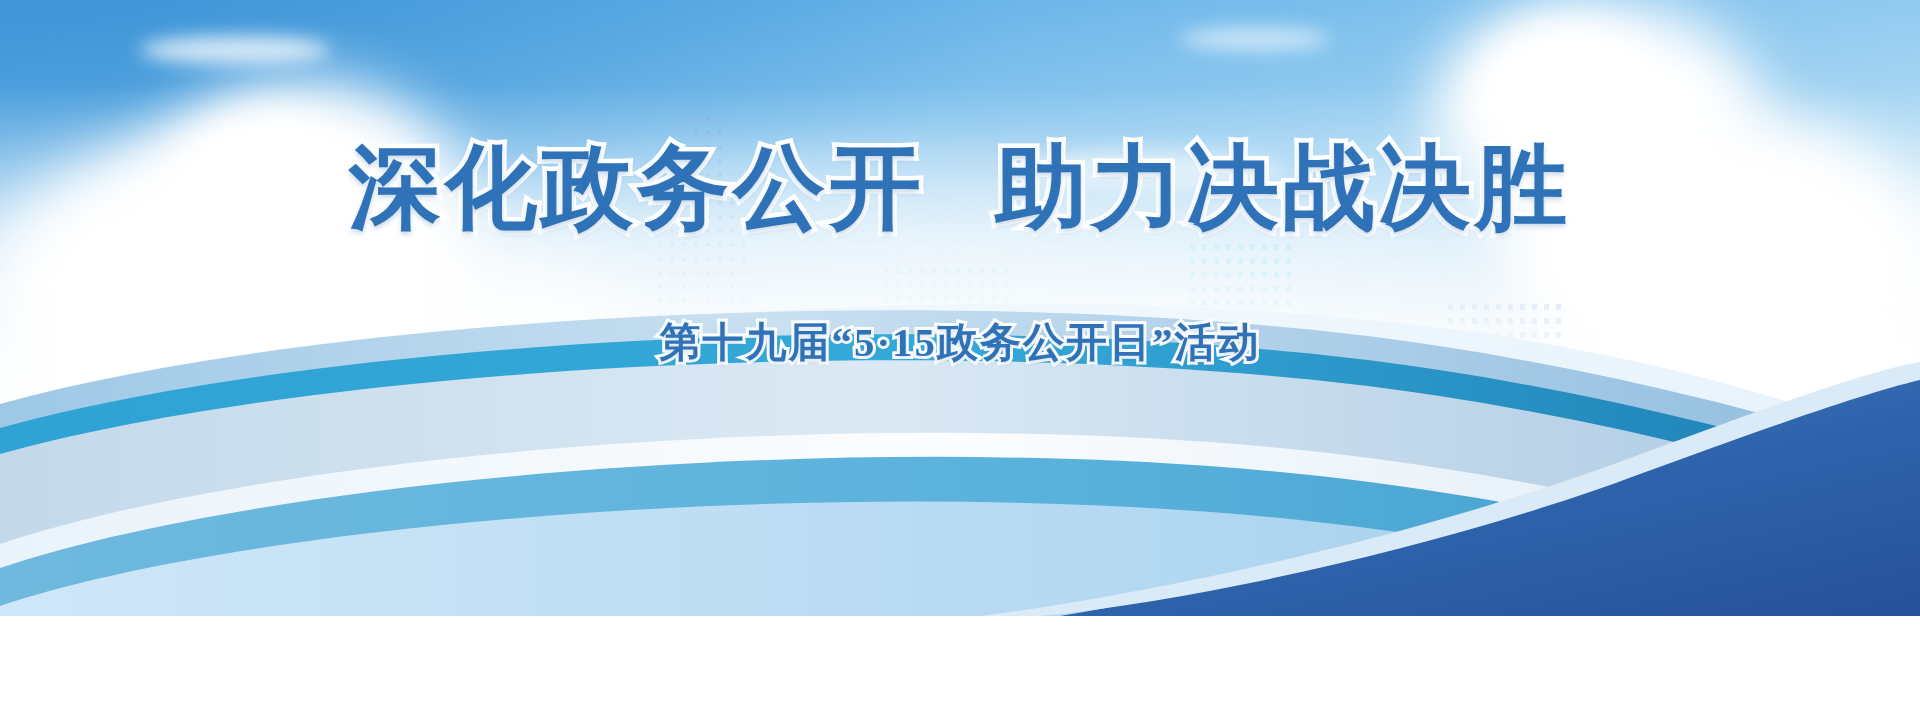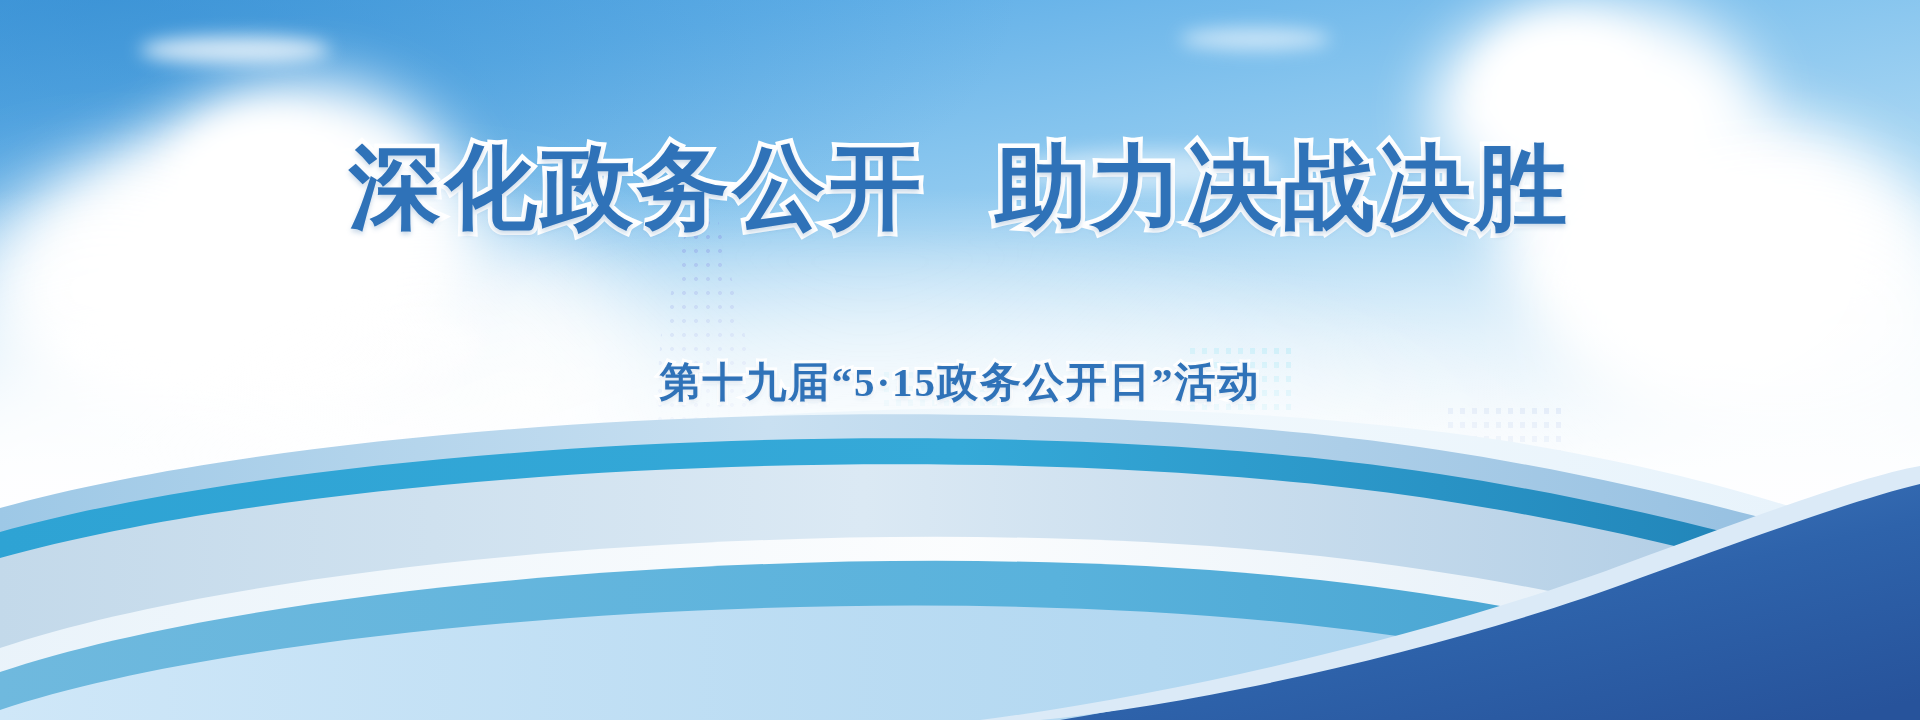--- a/index.html
+++ b/index.html
@@ -1,18 +1,18 @@
 <!DOCTYPE html>
 <html><head>
 <meta charset="utf-8">
 <title>Banner</title>
 <style>
   html,body{margin:0;padding:0;background:#fff;}
   #stage{
-    position:relative;width:1920px;height:720px;overflow:hidden;
+    position:relative;width:1920px;height:616px;overflow:hidden;
     font-family:"Liberation Serif","DejaVu Serif",serif;
     background:#bfe0f5;
   }
 
   
   .sky{
     position:absolute;inset:0;
     background:
       linear-gradient(170deg,#4da2e2 0%,#62b0e8 14%,#85c4ee 30%,#a8d6f3 46%,#c9e6f8 60%,#e4f2fb 72%,#f4fafd 84%,#ffffff 95%);
   }
@@ -92,21 +92,20 @@
   #title .gap{display:inline-block;width:70px;}
 
   #subtitle{
     position:absolute;left:0;right:0;top:315px;text-align:center;
     font-size:41px;font-weight:bold;letter-spacing:2px;
     color:#2f72b8;
     -webkit-text-stroke:6px #ffffff;
     paint-order:stroke fill;
     text-shadow:0 2px 4px rgba(80,130,180,.25);
     white-space:nowrap;
-    margin-top:40px;
   }
 
   
   #waves{position:absolute;left:0;bottom:0;width:1920px;height:340px;}
   #waves svg{display:block;}
 </style>
 </head>
 <body>
 
 <div id="stage">

